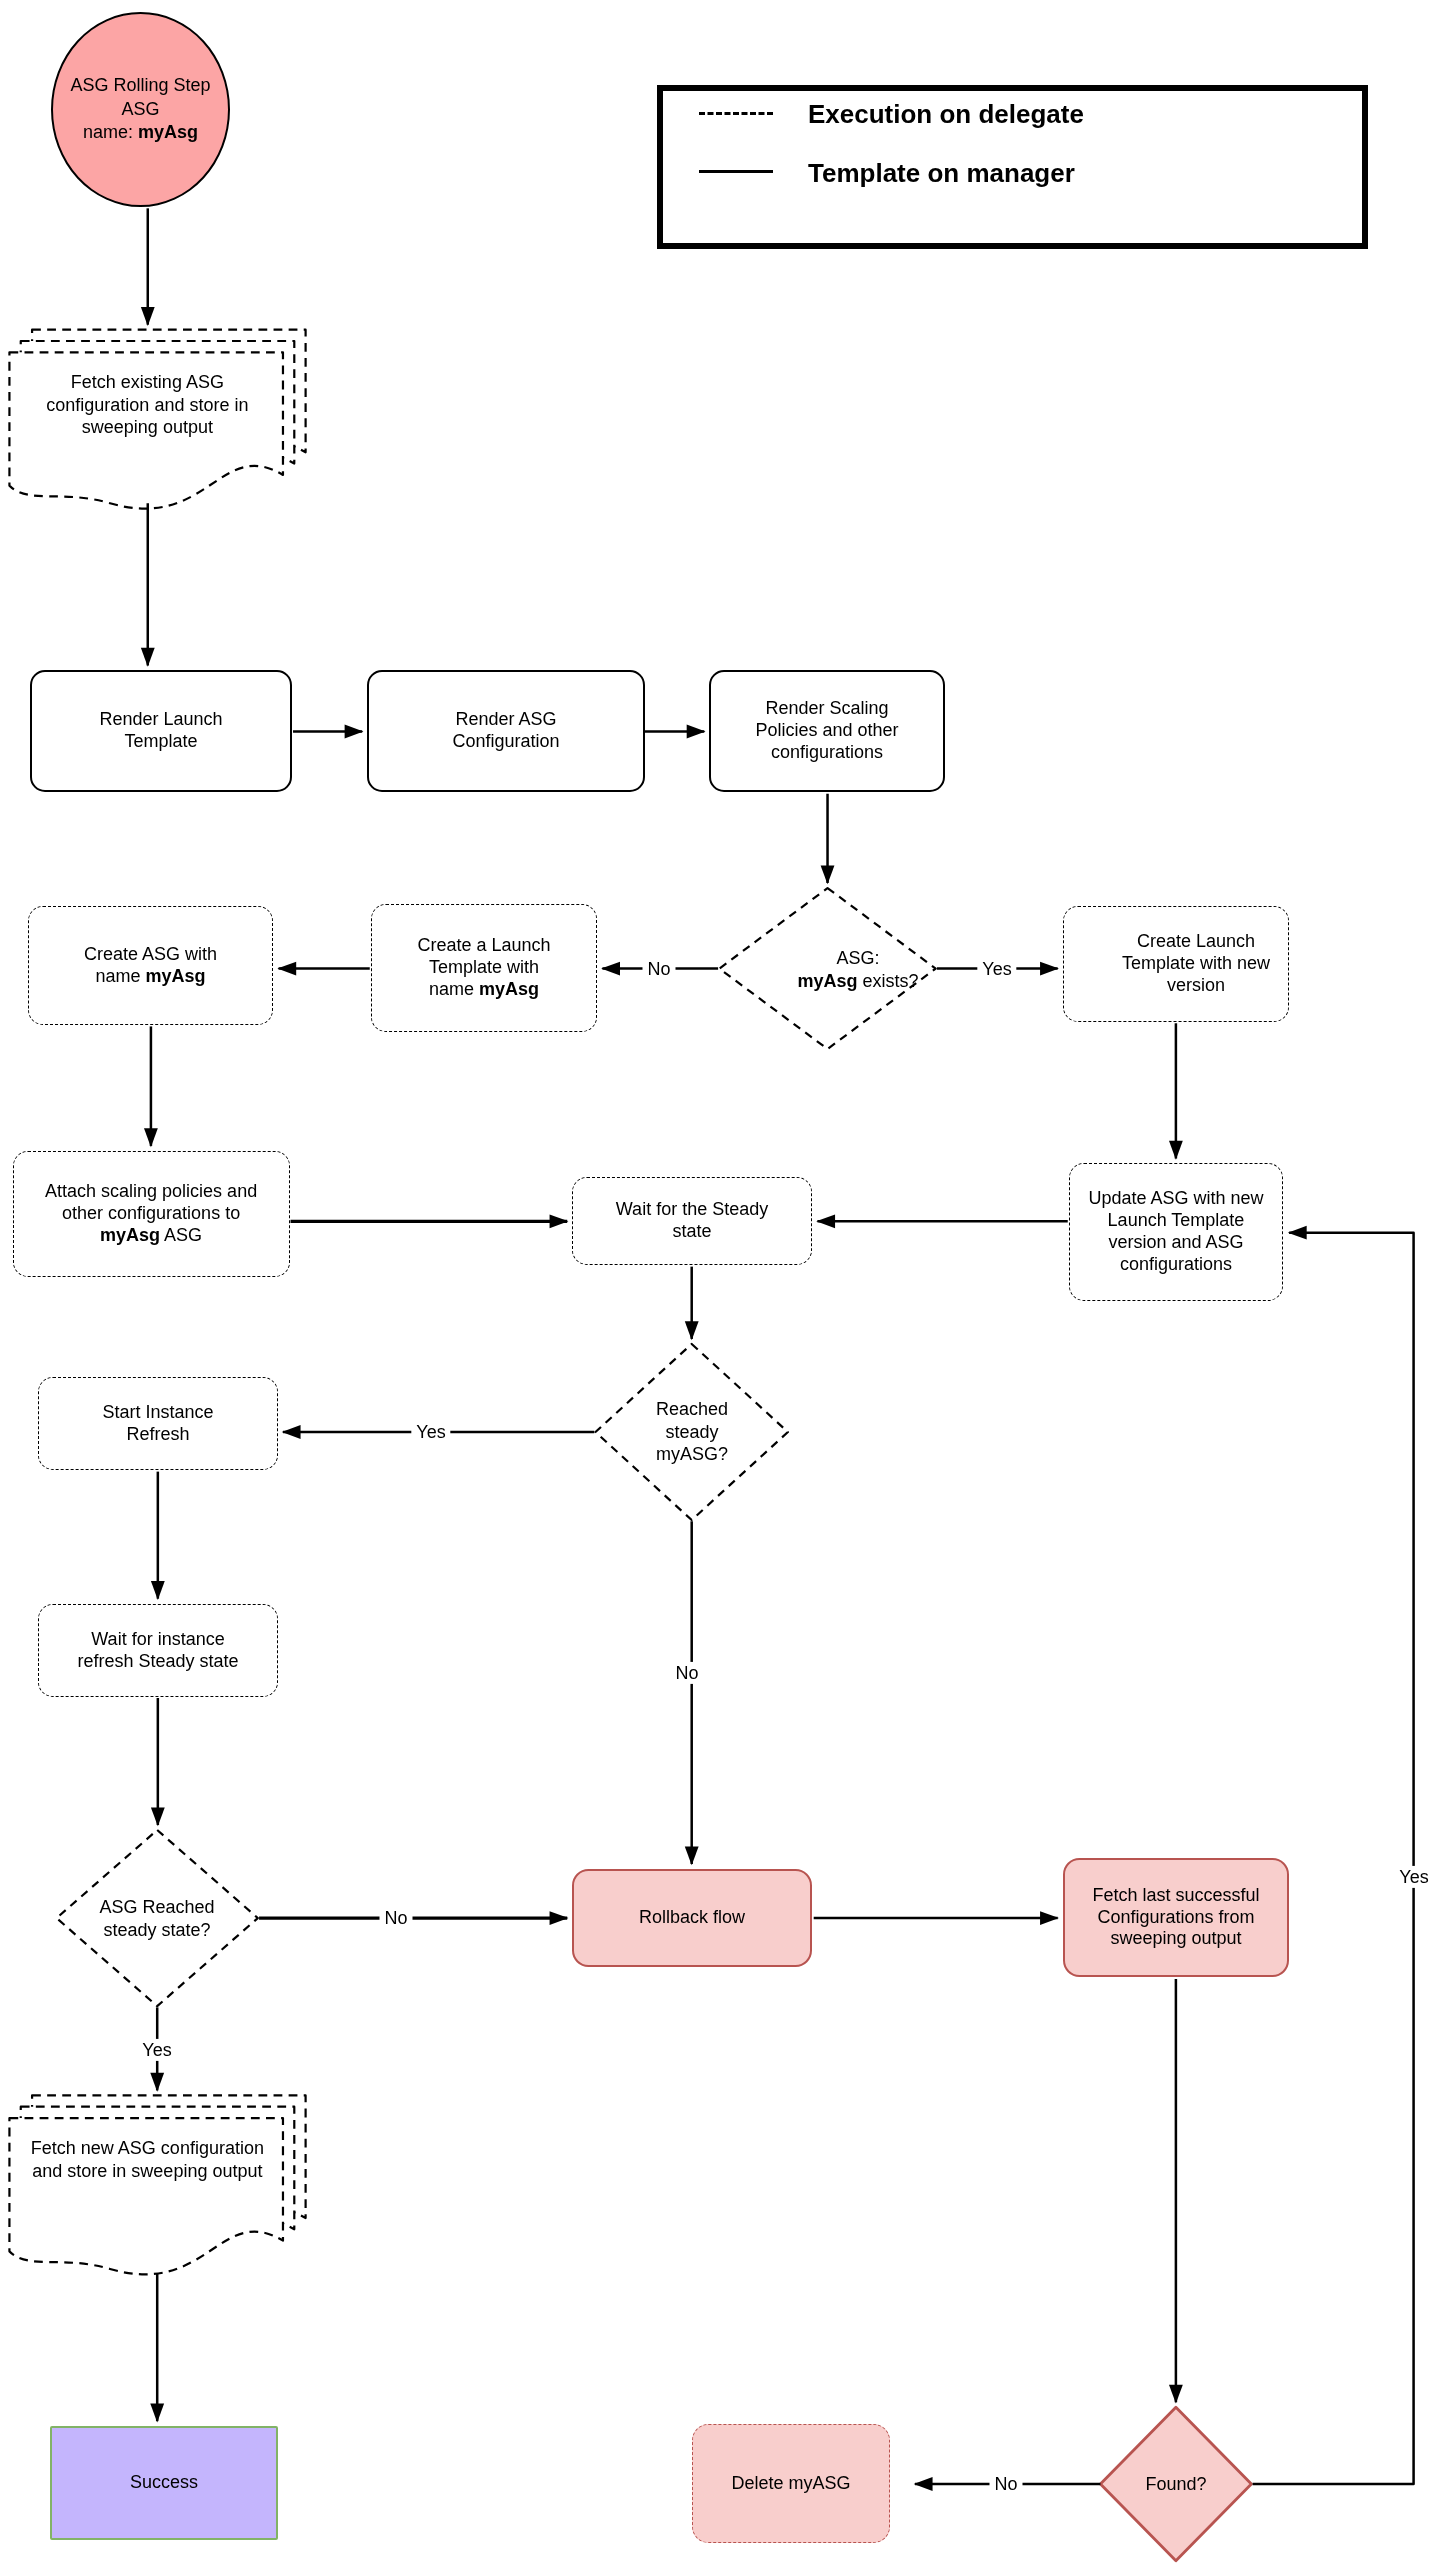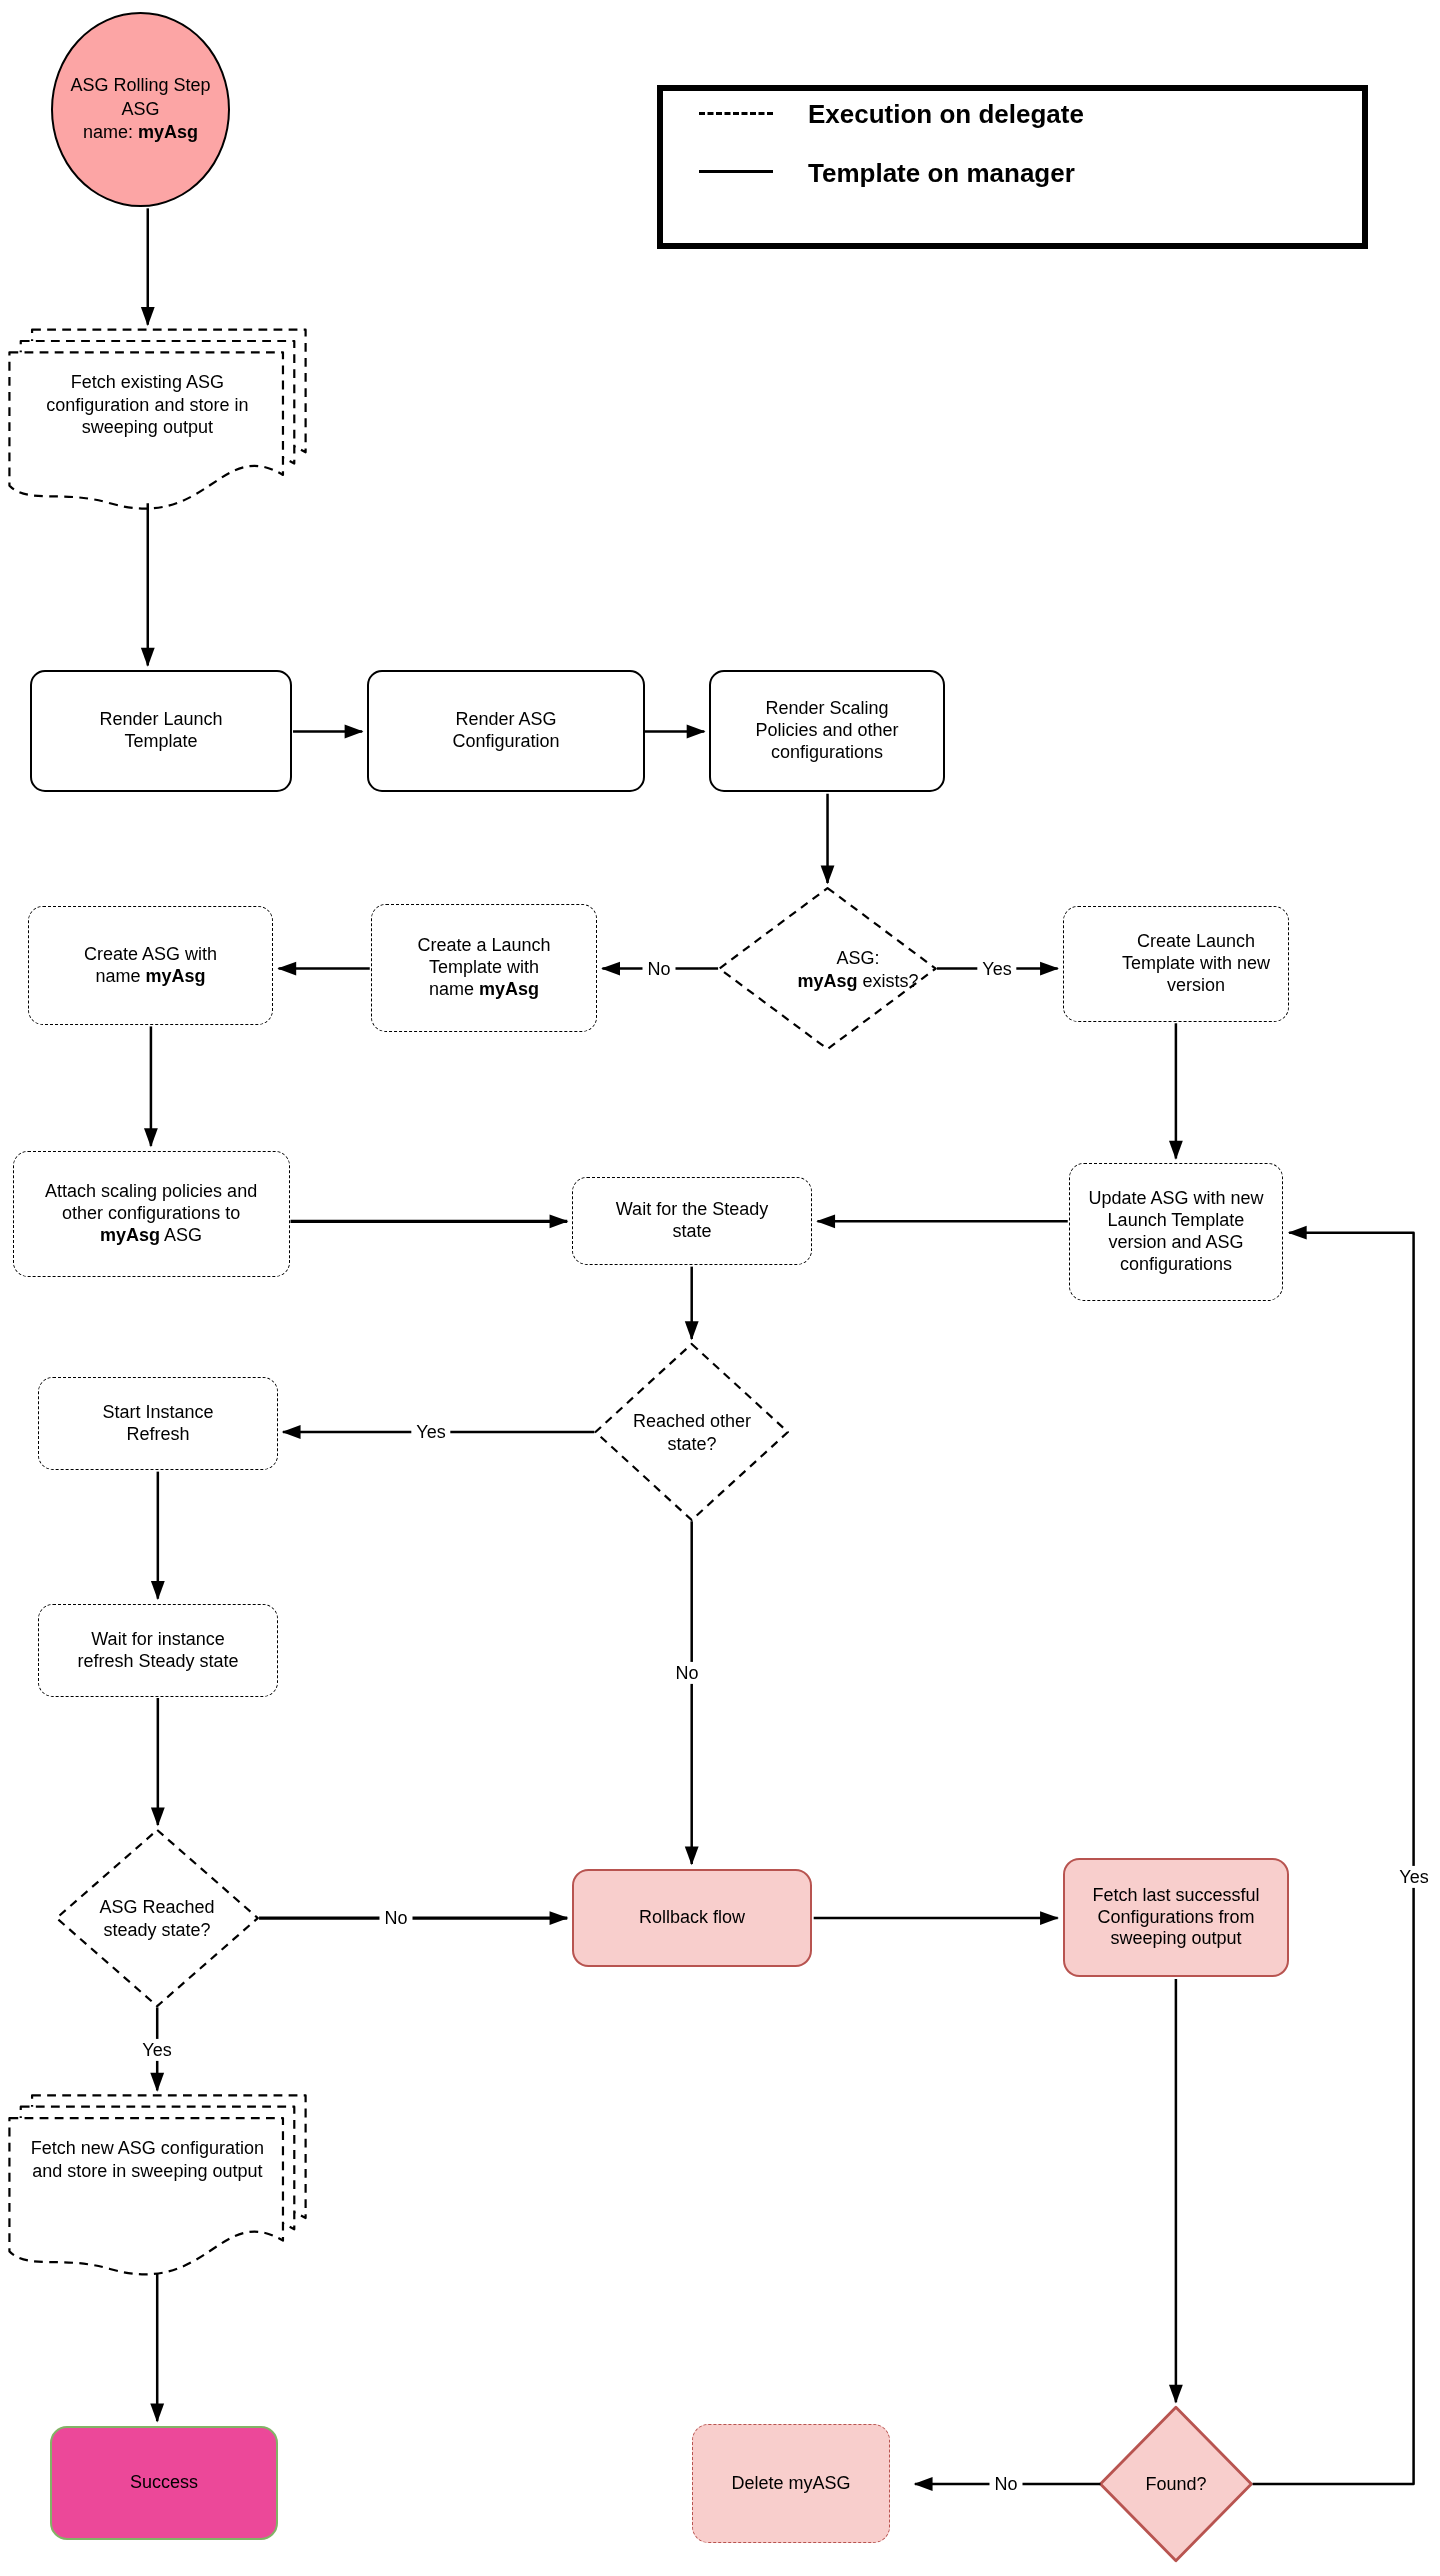--- a/index.html
+++ b/index.html
@@ -10,21 +10,21 @@
   .node {
     position:absolute; display:flex; align-items:center; justify-content:center;
     text-align:center; font-size:18px; line-height:1.22; background:#fff;
     box-sizing:border-box; color:#000;
   }
   .node .lbl { display:inline-block; }
   .solid-black  { border:2.5px solid #000; border-radius:15px; }
   .dashed-black { border:1.9px dashed #000; border-radius:15px; }
   .red-solid    { border:2.5px solid #b85450; background:#f8cecc; border-radius:16.4px; }
   .red-dashed   { border:1.9px dashed #b85450; background:#f8cecc; border-radius:16.4px; }
-  .green-solid  { border:2.5px solid #82b366; background:#ec4899; border-radius:17px; }
+  .green-solid  { border:2.5px solid #82b366; background:#c4b5fd; border-radius:2px; }
 
   .circle-node {
     position:absolute; border:2.5px solid #000; border-radius:50%; background:#fca5a5;
     display:flex; align-items:center; justify-content:center; text-align:center;
     font-size:18px; line-height:1.3; box-sizing:border-box;
   }
 
   .free-label {
     position:absolute; text-align:center; font-size:18px; line-height:1.25;
     transform:translate(-50%,-50%);
@@ -174,21 +174,21 @@
     <span class="lbl">Success</span>
   </div>
   <div class="node red-dashed" style="left:692px; top:2424px; width:198px; height:119px;">
     <span class="lbl">Delete myASG</span>
   </div>
 
   <div class="free-label" style="left:858px; top:969px; width:151px;">
     <span>ASG:</span><br>
     <b>myAsg</b><span> exists?</span>
   </div>
-  <div class="free-label" style="left:692px; top:1432px; width:123px;">Reached other state?</div>
+  <div class="free-label" style="left:692px; top:1432px; width:123px;">Reached steady myASG?</div>
   <div class="free-label" style="left:157px; top:1918px; width:123px;">ASG Reached steady state?</div>
   <div class="free-label" style="left:1176px; top:2484px; width:113px;">Found?</div>
 
   <span class="edge-label" style="left:659px; top:969px;">No</span>
   <span class="edge-label" style="left:997px; top:969px;">Yes</span>
   <span class="edge-label" style="left:431px; top:1432px;">Yes</span>
   <span class="edge-label" style="left:687px; top:1673px;">No</span>
   <span class="edge-label" style="left:396px; top:1918px;">No</span>
   <span class="edge-label" style="left:157px; top:2050px;">Yes</span>
   <span class="edge-label" style="left:1414px; top:1877px;">Yes</span>

